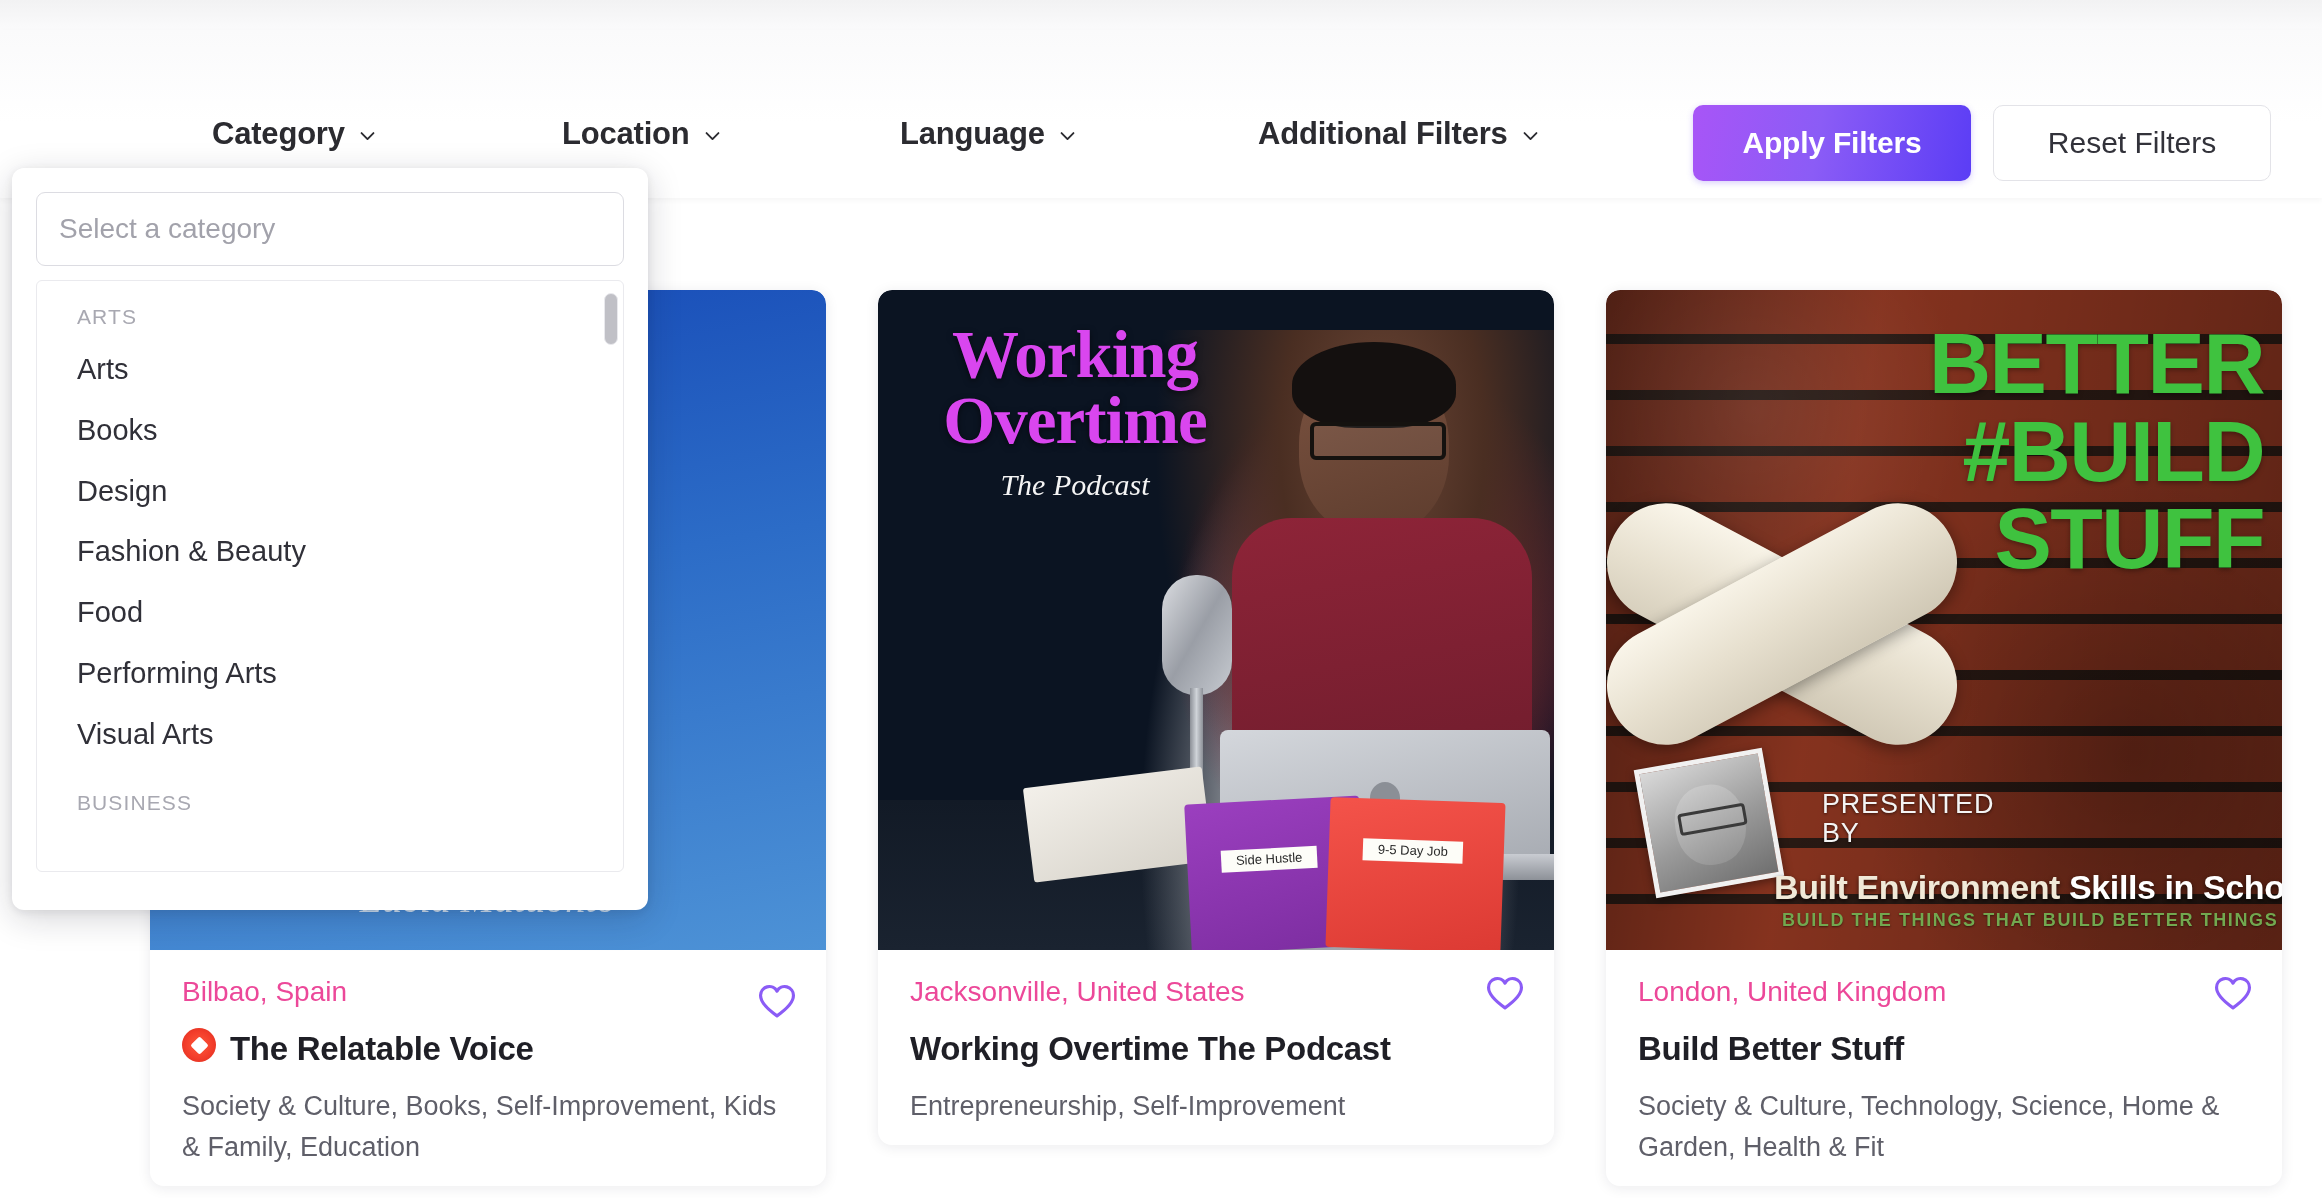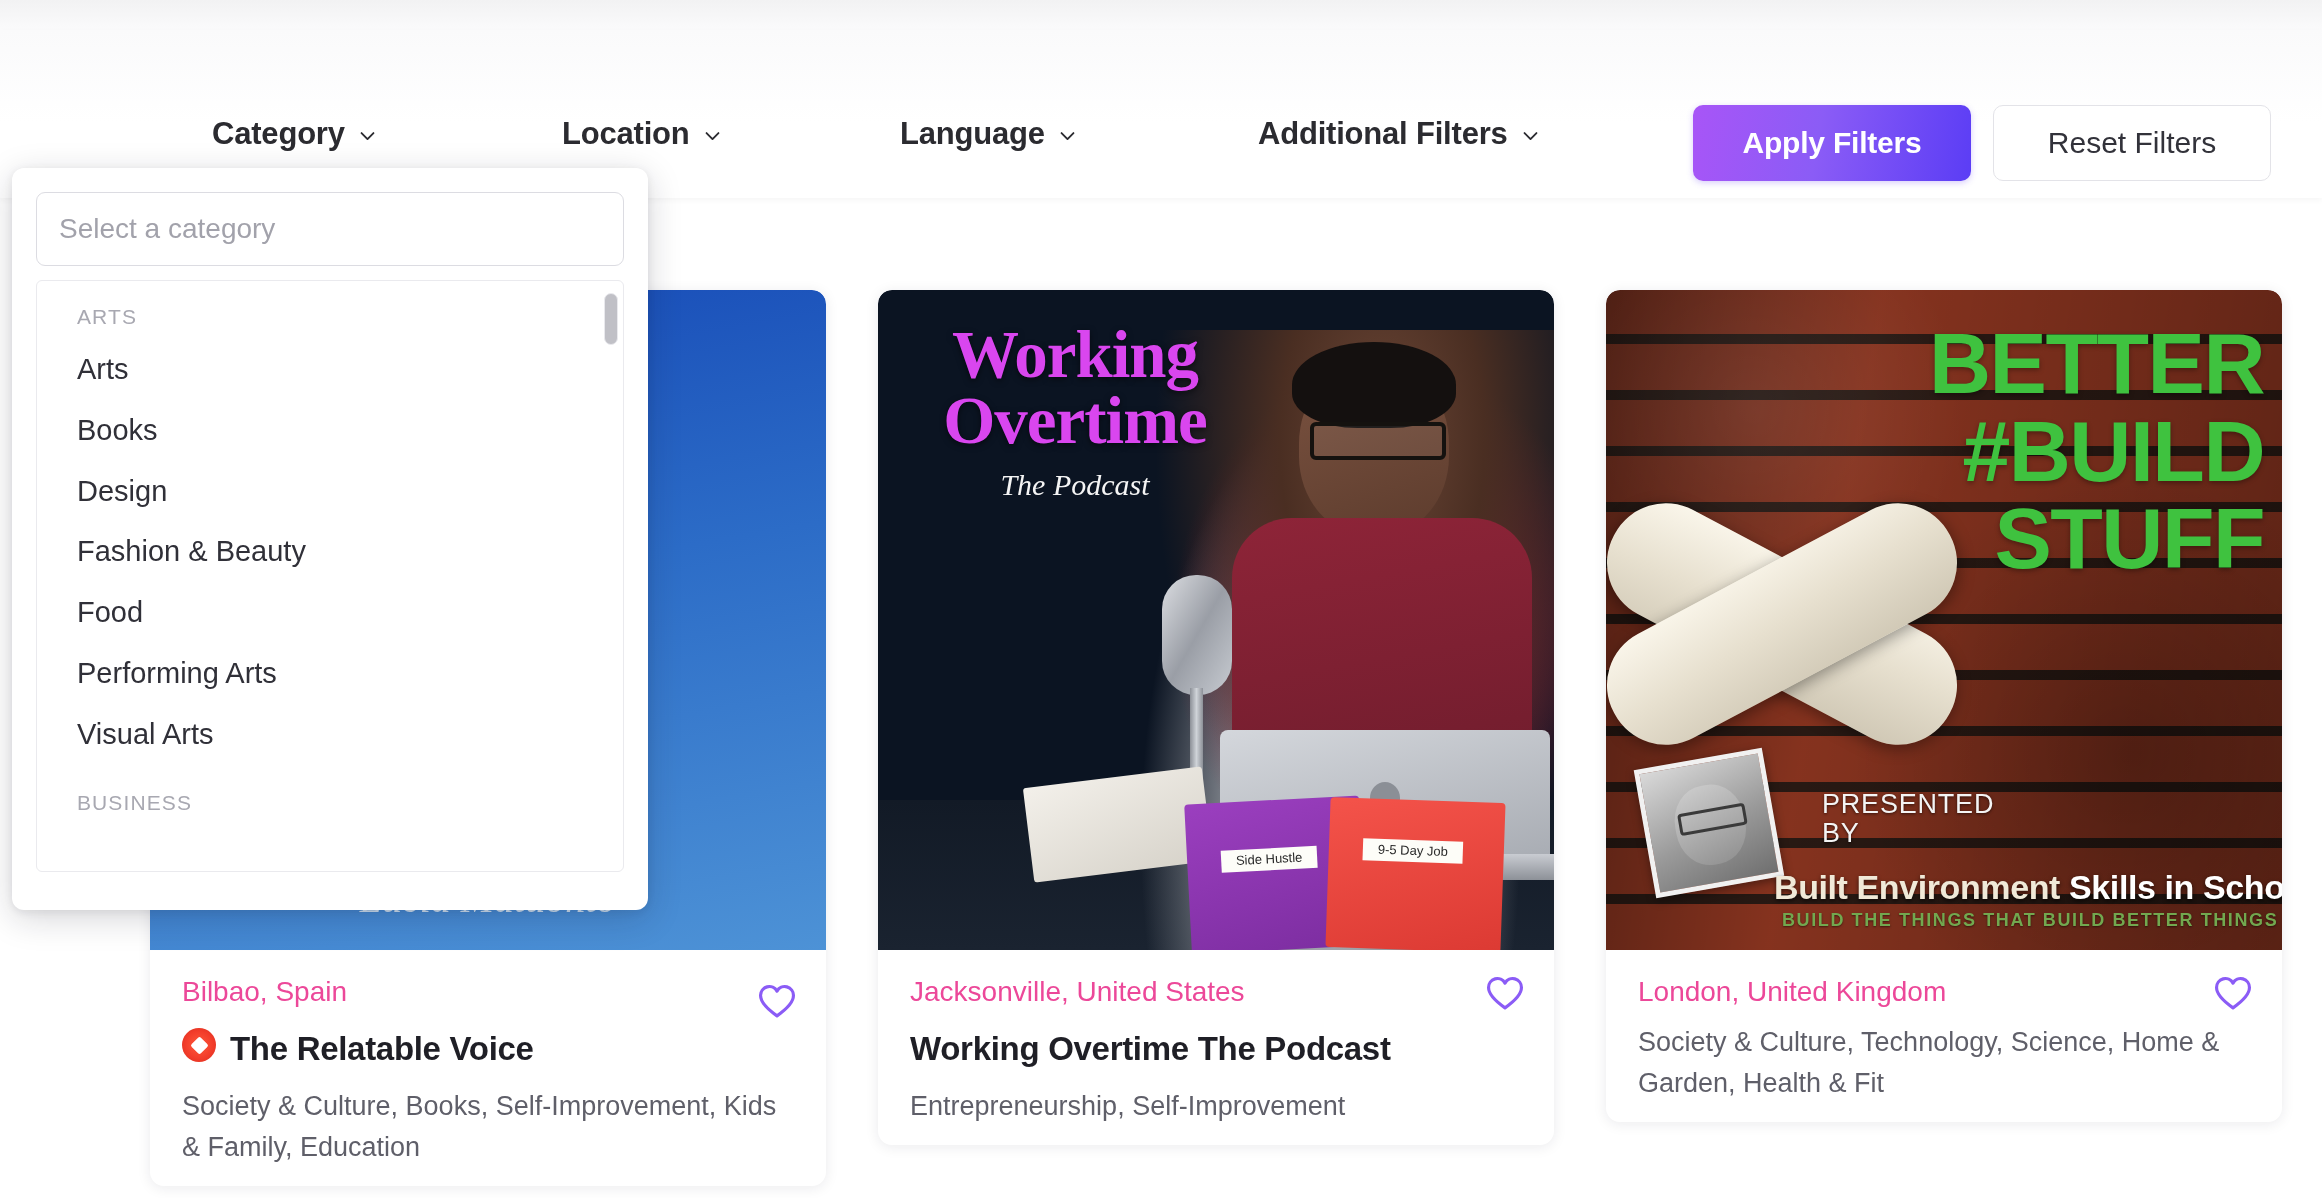--- a/index.html
+++ b/index.html
@@ -664,18 +664,21 @@
         <div class="c3-tag">BUILD THE THINGS THAT BUILD BETTER THINGS</div>
       </div>
 
       <div class="card-body">
         <div class="heart" style="top:22px;">
           <svg viewBox="0 0 24 24">
             <path d="M12 20.5 C5 15.6 2.6 12 2.6 8.9 A5 5 0 0 1 12 6.4 A5 5 0 0 1 21.4 8.9 C21.4 12 19 15.6 12 20.5 Z" fill="none" stroke="#8b5cf6" stroke-width="1.8" stroke-linejoin="round"></path>
           </svg>
         </div>
         <div class="card-loc">London, United Kingdom</div>
+        <div class="card-title-row">
+          <span class="card-title">Build Better Stuff</span>
+        </div>
         <div class="card-cats">Society &amp; Culture, Technology, Science, Home &amp; Garden, Health &amp; Fit</div>
       </div>
     </div>
 
   </div>
 </div>
 
 </body></html>

